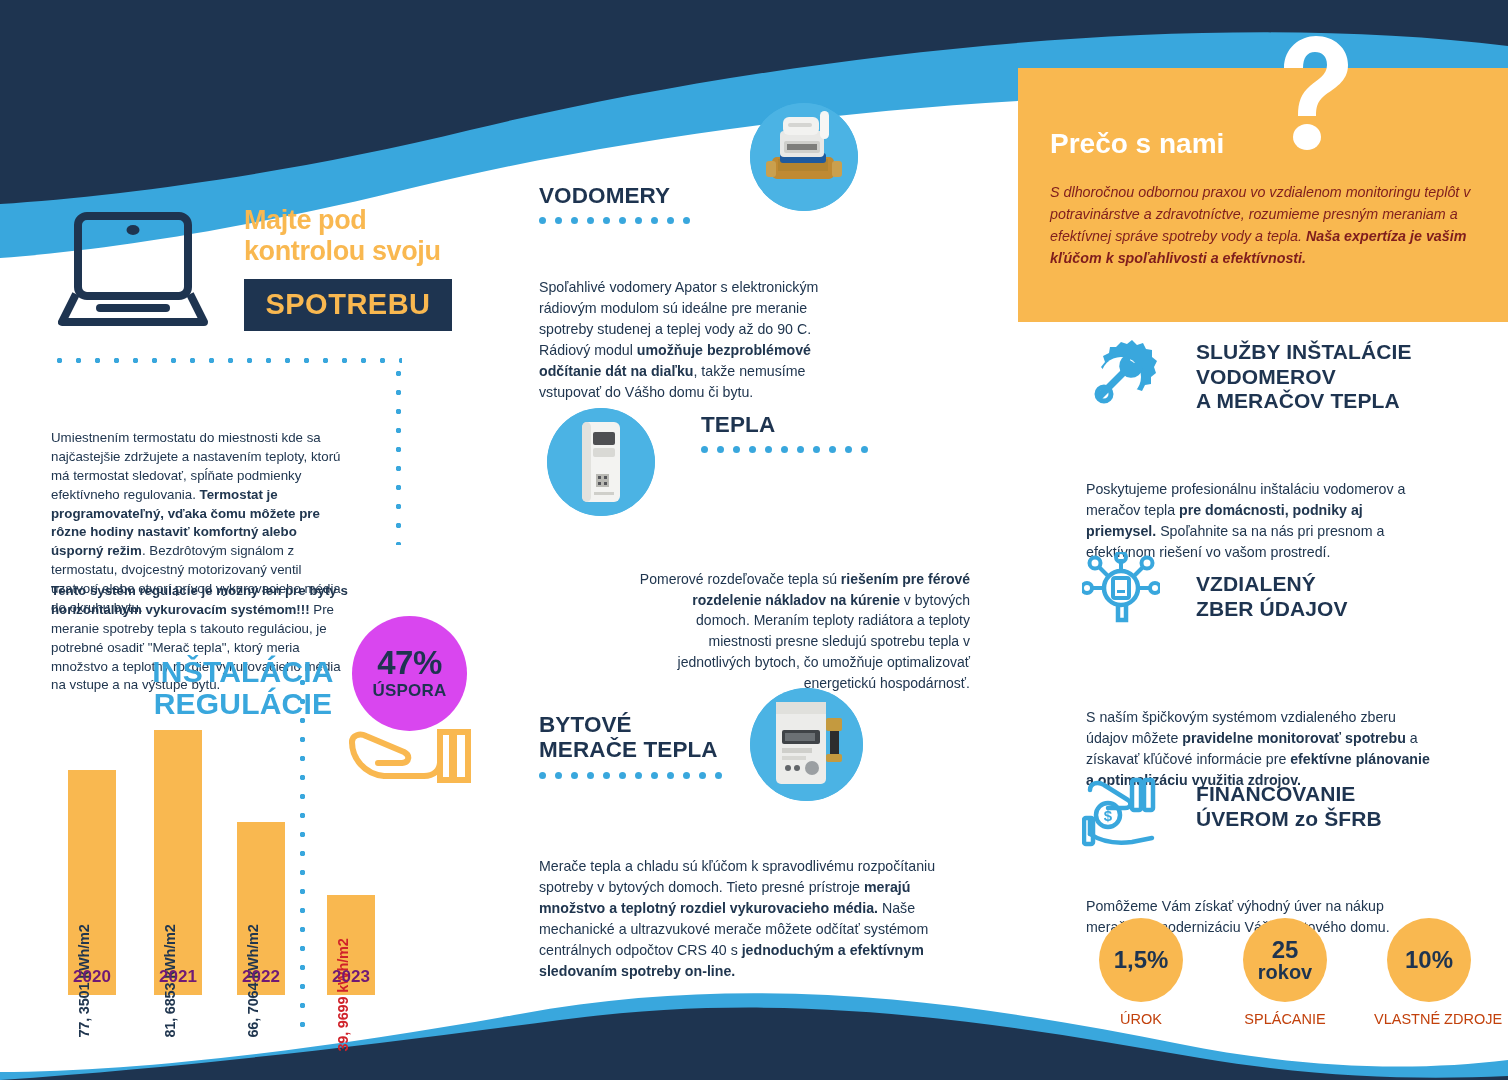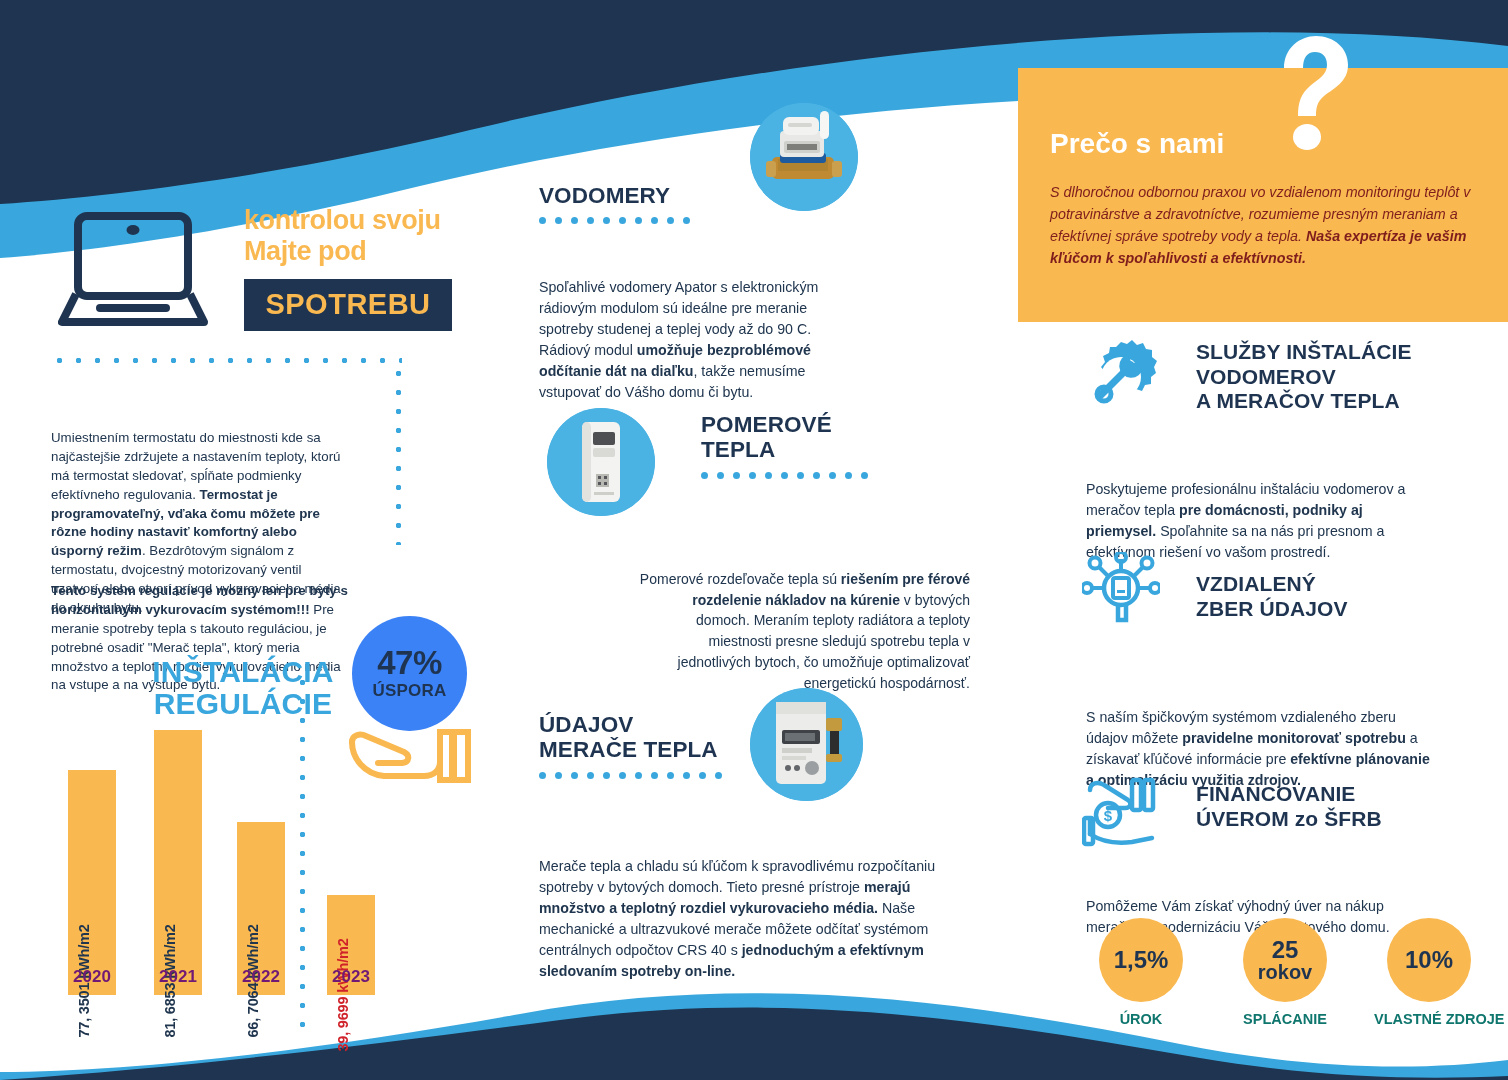--- a/index.html
+++ b/index.html
@@ -49,21 +49,21 @@
   .para2 { position: absolute; left: 51px; top: 538px; width: 307px; }
 
   .inst-title { position: absolute; left: 113px; top: 656px; width: 260px;
       font-size: 30px; font-weight: bold; line-height: 1.08; color: #39a7dd; letter-spacing: 0.2px; text-align: center; }
 
   .vdots { position: absolute; left: 299px; top: 673px; width: 7px; height: 365px;
       background-image: radial-gradient(circle, #39a7dd 2.6px, transparent 3px);
       background-size: 7px 19px; background-repeat: repeat-y; }
 
   .save-circle { position: absolute; left: 352px; top: 616px; width: 115px; height: 115px;
-      border-radius: 50%; background: #3b82f6; display: flex; flex-direction: column;
+      border-radius: 50%; background: #d946ef; display: flex; flex-direction: column;
       align-items: center; justify-content: center; color: #1e3450; }
   .save-circle .pct { font-size: 33px; font-weight: bold; line-height: 1; letter-spacing: -0.5px; }
   .save-circle .lbl { font-size: 17px; font-weight: bold; margin-top: 2px; letter-spacing: 0.2px; }
   .hand-icon { position: absolute; left: 348px; top: 722px; width: 124px; height: 64px; }
 
   
   .chart { position: absolute; left: 50px; top: 650px; width: 340px; height: 430px; }
   .chart-bars { position: absolute; left: 0; top: 0; width: 340px; height: 390px; }
   .bar-group { position: absolute; bottom: 45px; width: 48px; }
   .bar { width: 48px; background: #f9b850; position: absolute; bottom: 0; }
@@ -107,21 +107,21 @@
       line-height: 1.17; color: #1e3450; letter-spacing: 0.1px; }
   .svc-text { position: absolute; left: 76px; width: 348px; font-size: 14.2px; line-height: 1.47; }
 
   .circ-row { position: absolute; left: 76px; top: 918px; width: 400px; display: flex; gap: 34px; }
   .circ-item { width: 110px; text-align: center; }
   .circ { width: 84px; height: 84px; border-radius: 50%; background: #f9b850; margin: 0 auto;
       display: flex; flex-direction: column; align-items: center; justify-content: center;
       color: #1e3450; font-weight: bold; line-height: 1.02; }
   .circ .big { font-size: 24px; }
   .circ .sm { font-size: 20px; }
-  .circ-lbl { margin-top: 9px; font-size: 14.5px; font-weight: bold; color: #0f766e; white-space: nowrap; }
+  .circ-lbl { margin-top: 9px; font-size: 14.5px; font-weight: normal; color: #c2410c; white-space: nowrap; }
 </style>
 </head>
 <body>
 
 <div class="stage">
 
   <div class="wave-layer">
     <svg viewBox="0 0 1508 1080" xmlns="http://www.w3.org/2000/svg">
 
       <path d="M0 0 H1508 V120 C1180 62 700 118 420 186 C250 228 110 250 0 258 Z" fill="#39a7dd"></path>
@@ -140,22 +140,22 @@
       <svg viewBox="0 0 150 120" xmlns="http://www.w3.org/2000/svg">
         <rect x="20" y="8" width="110" height="80" rx="9" fill="none" stroke="#1e3450" stroke-width="8"></rect>
         <ellipse cx="75" cy="22" rx="6.5" ry="5" fill="#1e3450"></ellipse>
         <path d="M18 86 L4 114 H146 L132 86" fill="none" stroke="#1e3450" stroke-width="8" stroke-linejoin="round"></path>
         <rect x="38" y="96" width="74" height="8" rx="4" fill="#1e3450"></rect>
       </svg>
     </div>
 
     <div class="headline">
       <div class="headline-main">
+        <div>Majte pod</div>
         <div>kontrolou svoju</div>
-        <div>Majte pod</div>
       </div>
       <div class="headline-badge">SPOTREBU</div>
     </div>
 
     <div class="dotted-frame">
       <div class="h"></div>
       <div class="v"></div>
     </div>
 
     <div class="body-text para1"><span>Umiestnením termostatu do miestnosti kde sa najčastejšie zdržujete a nastavením teploty, ktorú má termostat sledovať, spĺňate podmienky efektívneho regulovania. </span><b>Termostat je programovateľný, vďaka čomu môžete pre rôzne hodiny nastaviť komfortný alebo úsporný režim</b><span>. Bezdrôtovým signálom z termostatu, dvojcestný motorizovaný ventil uzatvorí alebo otvorí prívod vykurovacieho média do okruhu bytu.</span></div>
@@ -258,21 +258,20 @@
         <rect x="46" y="40" width="22" height="9" rx="2" fill="#d9d9d5"></rect>
         <rect x="49" y="66" width="13" height="13" fill="#b9b9b4"></rect>
         <rect x="51" y="68" width="3" height="3" fill="#55565a"></rect>
         <rect x="57" y="68" width="3" height="3" fill="#55565a"></rect>
         <rect x="51" y="74" width="3" height="3" fill="#55565a"></rect>
         <rect x="57" y="74" width="3" height="3" fill="#55565a"></rect>
         <rect x="47" y="84" width="20" height="3" fill="#cfcfca"></rect>
       </svg>
     </div>
     <div class="m2-title">
-      <div class="sec-title">POMEROVÉ</div>
       <div class="sec-title">TEPLA</div>
       <div class="dot-rule">
         <i></i>
           <i></i>
           <i></i>
           <i></i>
           <i></i>
           <i></i>
           <i></i>
           <i></i>
@@ -294,21 +293,21 @@
         <rect x="32" y="68" width="24" height="4" fill="#d7d7d3"></rect>
         <circle cx="38" cy="80" r="3" fill="#62666a"></circle>
         <circle cx="47" cy="80" r="3" fill="#62666a"></circle>
         <circle cx="62" cy="80" r="7" fill="#9b9fa2"></circle>
         <rect x="76" y="30" width="16" height="13" rx="2" fill="#c49a3f"></rect>
         <rect x="80" y="43" width="9" height="26" fill="#2d2d2d"></rect>
         <rect x="76" y="66" width="16" height="8" rx="2" fill="#c49a3f"></rect>
       </svg>
     </div>
     <div class="m3-title">
-      <div class="sec-title">ÚDAJOV</div>
+      <div class="sec-title">BYTOVÉ</div>
       <div class="sec-title">MERAČE TEPLA</div>
       <div class="dot-rule">
         <i></i>
           <i></i>
           <i></i>
           <i></i>
           <i></i>
           <i></i>
           <i></i>
           <i></i>

